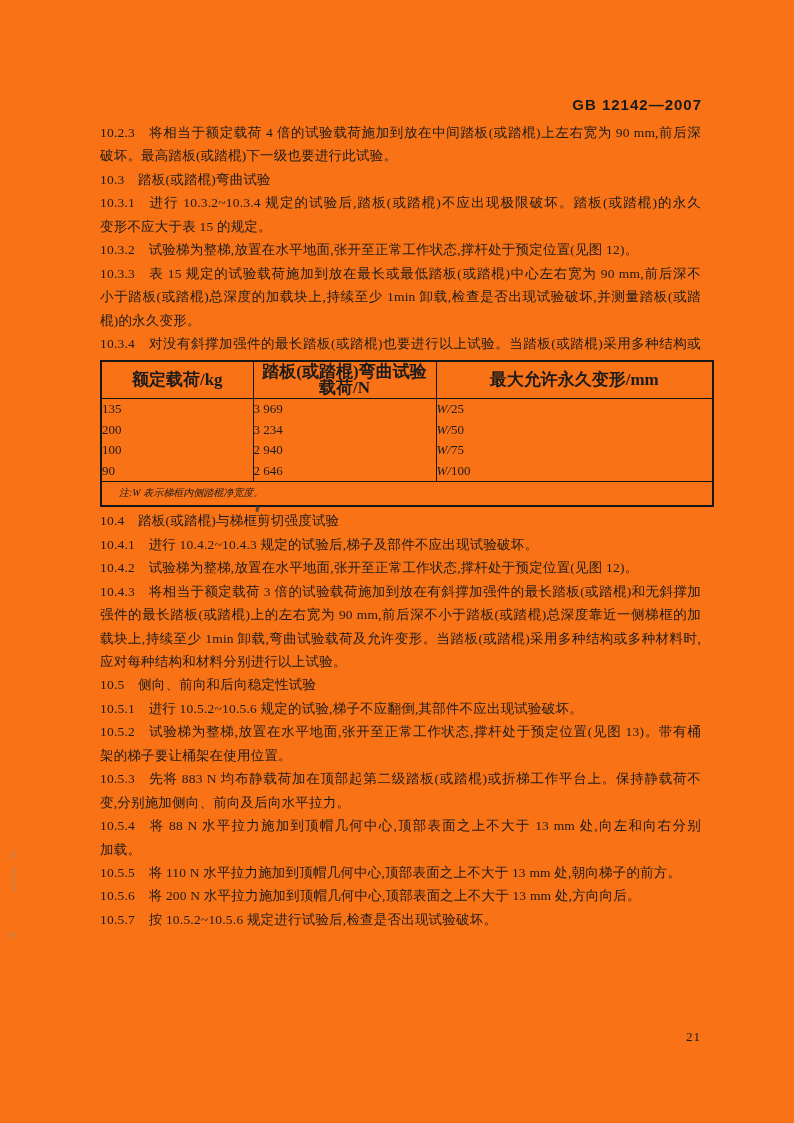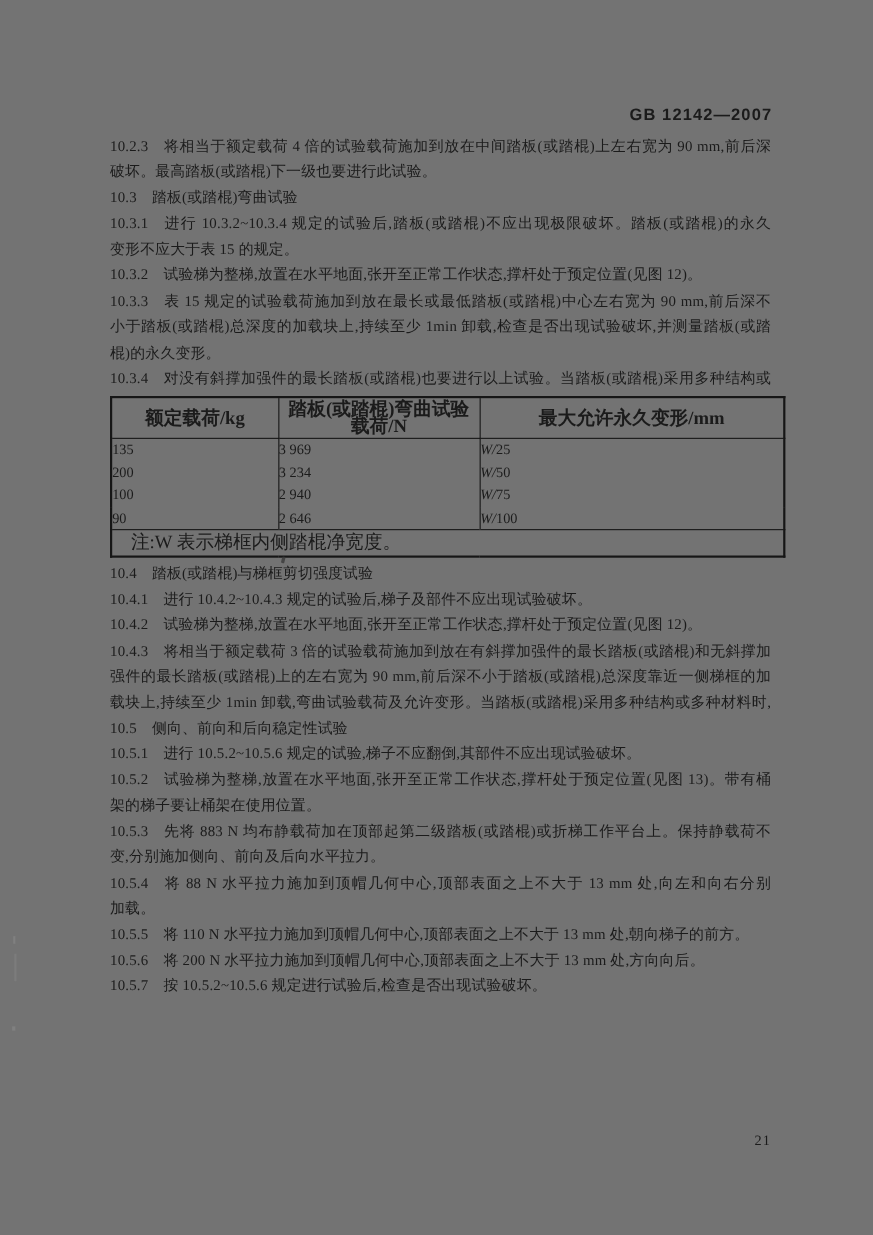--- a/index.html
+++ b/index.html
@@ -1,18 +1,18 @@
 <!DOCTYPE html>
 <html><head>
 <meta charset="utf-8">
 <style>
   html,body { margin:0; padding:0; background:#e8e8e8; }
   .page {
     position:relative; width:794px; height:1123px; margin:0 auto;
-    background:#737373; overflow:hidden;
+    background:#f97316; overflow:hidden;
     font-family:"Liberation Serif","DejaVu Serif",serif;
     color:#1b1b1b;
   }
   .gb-header {
     position:absolute; top:96px; right:92px;
     font-family:"Liberation Sans","DejaVu Sans",sans-serif;
     font-weight:bold; font-size:15px; letter-spacing:1px;
   }
   .content { position:absolute; left:100px; top:121px; width:601px; }
   .ln {
@@ -28,21 +28,21 @@
   table.t15 { border-collapse:collapse; width:612px; margin-top:5px; table-layout:fixed; border:2px solid #161616; margin-bottom:2px; }
   .t15 col.w1 { width:152px; } .t15 col.w2 { width:183px; } .t15 col.w3 { width:277px; }
   .t15 th {
     font-size:17px; font-weight:600; height:25px; line-height:16px;
     text-align:center; padding:2px 2px; border-bottom:1.2px solid #161616;
   }
   .t15 td { font-size:13px; text-align:left; height:20.5px; line-height:20.5px; padding:0; }
   .t15 .c1, .t15 .c2 { border-right:1.1px solid #161616; }
   .t15 td.note {
     border-top:1.2px solid #161616; text-align:left; padding:3px 0 4px 17px;
-    font-size:17px; height:auto; line-height:16px;
+    font-size:10px; height:auto; line-height:16px;font-style:italic;
   }
   .t15 td.wcol::first-letter { font-style:italic; }
   .footer-page { position:absolute; left:686px; top:1029px; font-size:13px; letter-spacing:1px; }
   .artifact { position:absolute; background:#8a8a8a; opacity:0.55; }
   .m1 { left:12px; top:851px; width:2px; height:7px; }
   .m2 { left:13px; top:867px; width:2px; height:25px; opacity:0.4; }
   .m3 { left:11px; top:933px; width:3px; height:4px; }
   .speck { position:absolute; left:256px; top:506px; width:3px; height:6px; background:#3a3a3a; border-radius:1px; transform:rotate(14deg); opacity:0.8; }
 </style>
 </head>
@@ -112,20 +112,21 @@
     </table>
 
     <div class="ln hd">10.4 踏板(或踏棍)与梯框剪切强度试验</div>
 
     <div class="ln">10.4.1 进行 10.4.2~10.4.3 规定的试验后,梯子及部件不应出现试验破坏。</div>
     <div class="ln">10.4.2 试验梯为整梯,放置在水平地面,张开至正常工作状态,撑杆处于预定位置(见图 12)。</div>
 
     <div class="ln jl">10.4.3 将相当于额定载荷 3 倍的试验载荷施加到放在有斜撑加强件的最长踏板(或踏棍)和无斜撑加</div>
     <div class="ln jl">强件的最长踏板(或踏棍)上的左右宽为 90 mm,前后深不小于踏板(或踏棍)总深度靠近一侧梯框的加</div>
     <div class="ln jl">载块上,持续至少 1min 卸载,弯曲试验载荷及允许变形。当踏板(或踏棍)采用多种结构或多种材料时,</div>
+    <div class="ln">应对每种结构和材料分别进行以上试验。</div>
 
     <div class="ln hd">10.5 侧向、前向和后向稳定性试验</div>
 
     <div class="ln">10.5.1 进行 10.5.2~10.5.6 规定的试验,梯子不应翻倒,其部件不应出现试验破坏。</div>
 
     <div class="ln jl">10.5.2 试验梯为整梯,放置在水平地面,张开至正常工作状态,撑杆处于预定位置(见图 13)。带有桶</div>
     <div class="ln">架的梯子要让桶架在使用位置。</div>
 
     <div class="ln jl">10.5.3 先将 883 N 均布静载荷加在顶部起第二级踏板(或踏棍)或折梯工作平台上。保持静载荷不</div>
     <div class="ln">变,分别施加侧向、前向及后向水平拉力。</div>

